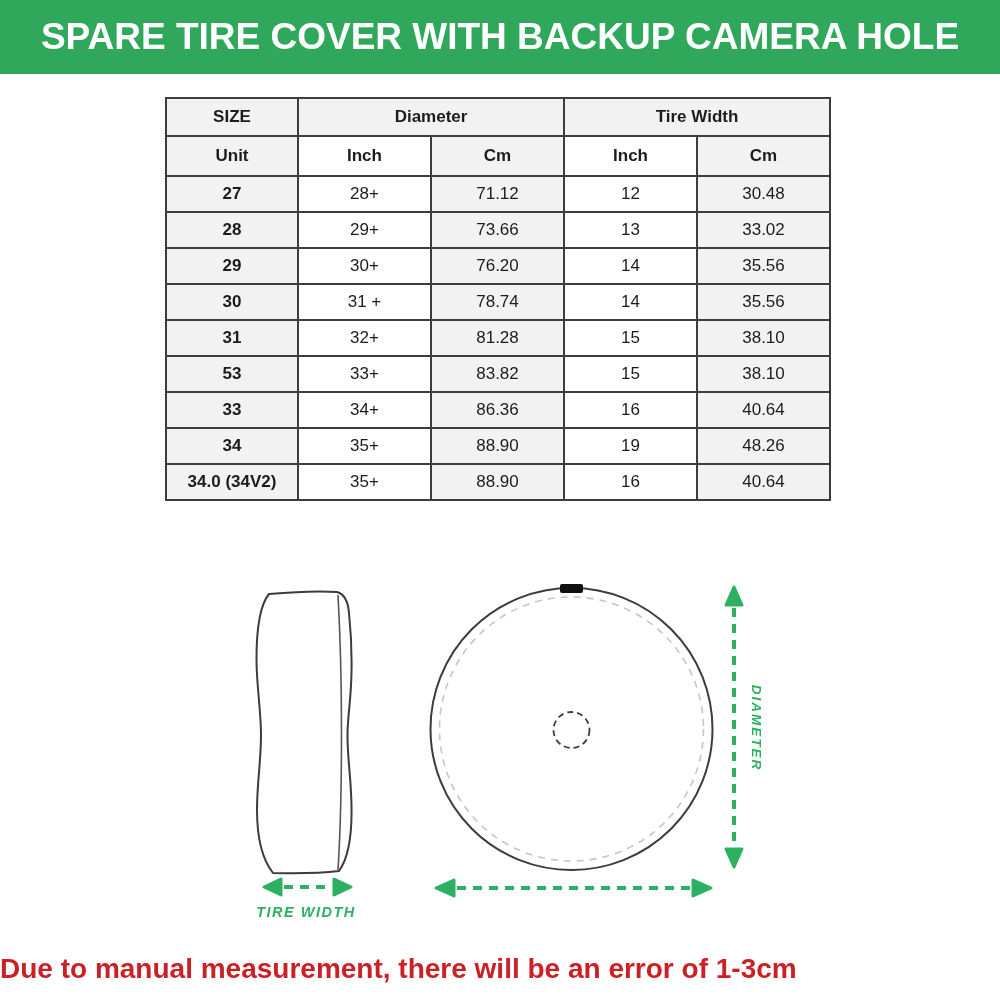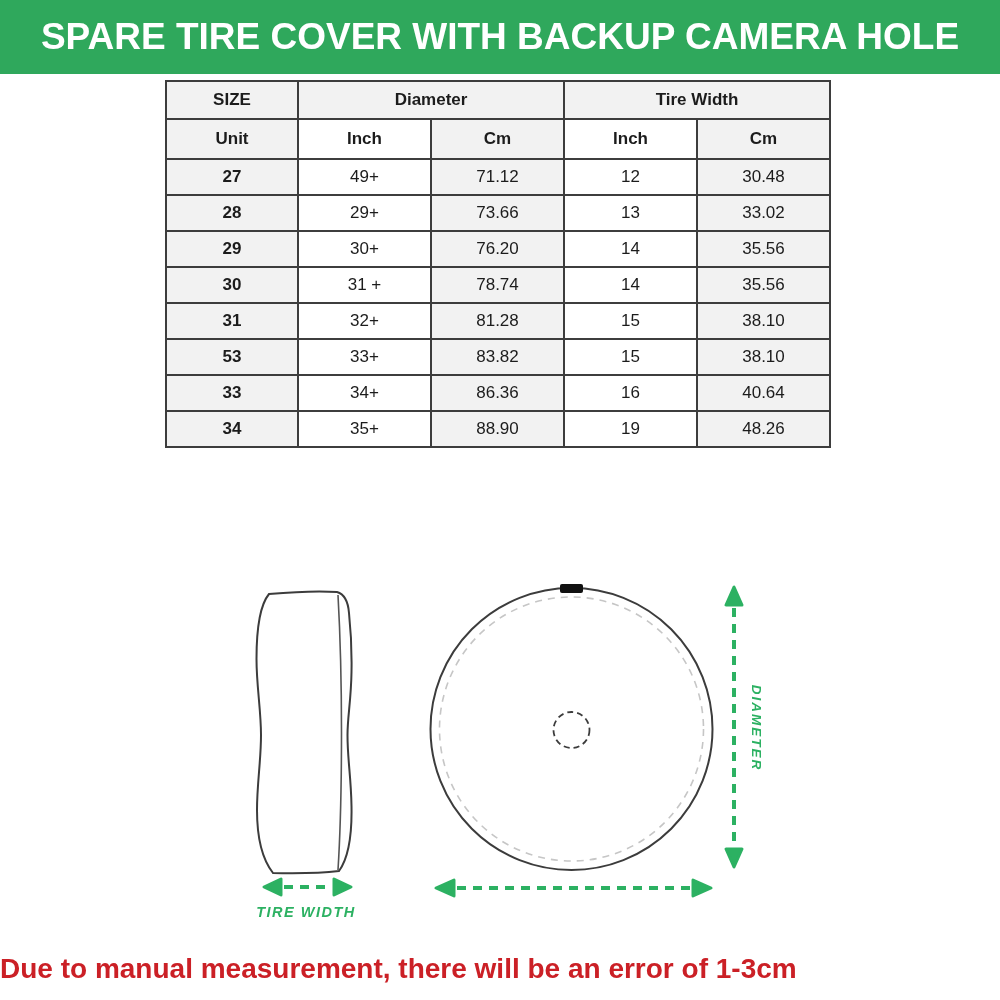--- a/index.html
+++ b/index.html
@@ -13,21 +13,21 @@
   html,body{width:1000px;height:1000px;background:#ffffff;overflow:hidden;
     font-family:"Liberation Sans","DejaVu Sans",sans-serif;}
   .page{position:relative;width:908px;height:1000px;background:#fff;}
 
   
   .banner{position:absolute;left:0;top:0;width:1000px;height:74px;
     background:var(--banner-green);display:flex;align-items:center;justify-content:center;}
   .banner h1{color:#fff;font-size:37px;font-weight:bold;letter-spacing:0px;white-space:nowrap;}
 
   
-  .size-table{position:absolute;left:165px;top:80px;width:664px;
+  .size-table{position:absolute;left:165px;top:97px;width:664px;
     border-collapse:collapse;table-layout:fixed;
     font-size:17px;color:#1c1c1c;}
   .size-table td,.size-table th{border:2px solid var(--border-dark);
     text-align:center;vertical-align:middle;padding:0;}
   .size-table thead tr:first-child th{height:38px;font-weight:bold;background:var(--cell-gray);}
   .size-table thead tr:last-child th{height:40px;font-weight:bold;}
   .size-table tbody td{height:36px;font-weight:normal;}
   .size-table .gray{background:var(--cell-gray);}
   .size-table .white{background:#ffffff;}
   .size-table .size-col{font-weight:bold;}
@@ -73,21 +73,21 @@
         <th class="gray">Unit</th>
         <th class="white">Inch</th>
         <th class="gray">Cm</th>
         <th class="white">Inch</th>
         <th class="gray">Cm</th>
       </tr>
     </thead>
     <tbody>
         <tr>
           <td class="gray size-col">27</td>
-          <td class="white">49+</td>
+          <td class="white">28+</td>
           <td class="gray">71.12</td>
           <td class="white">12</td>
           <td class="gray">30.48</td>
         </tr>
         <tr>
           <td class="gray size-col">28</td>
           <td class="white">29+</td>
           <td class="gray">73.66</td>
           <td class="white">13</td>
           <td class="gray">33.02</td>
@@ -127,20 +127,27 @@
           <td class="white">16</td>
           <td class="gray">40.64</td>
         </tr>
         <tr>
           <td class="gray size-col">34</td>
           <td class="white">35+</td>
           <td class="gray">88.90</td>
           <td class="white">19</td>
           <td class="gray">48.26</td>
         </tr>
+        <tr>
+          <td class="gray size-col">34.0 (34V2)</td>
+          <td class="white">35+</td>
+          <td class="gray">88.90</td>
+          <td class="white">16</td>
+          <td class="gray">40.64</td>
+        </tr>
       </tbody>
   </table>
 
   <div class="diagram">
     <svg width="1000" height="380" viewBox="0 0 1000 380">
 
       <path class="outline" d="M 269 34
            C 292 32, 322 31, 337 32
            C 344 34, 348 40, 349 53
            C 351 72, 352 86, 351.5 112

